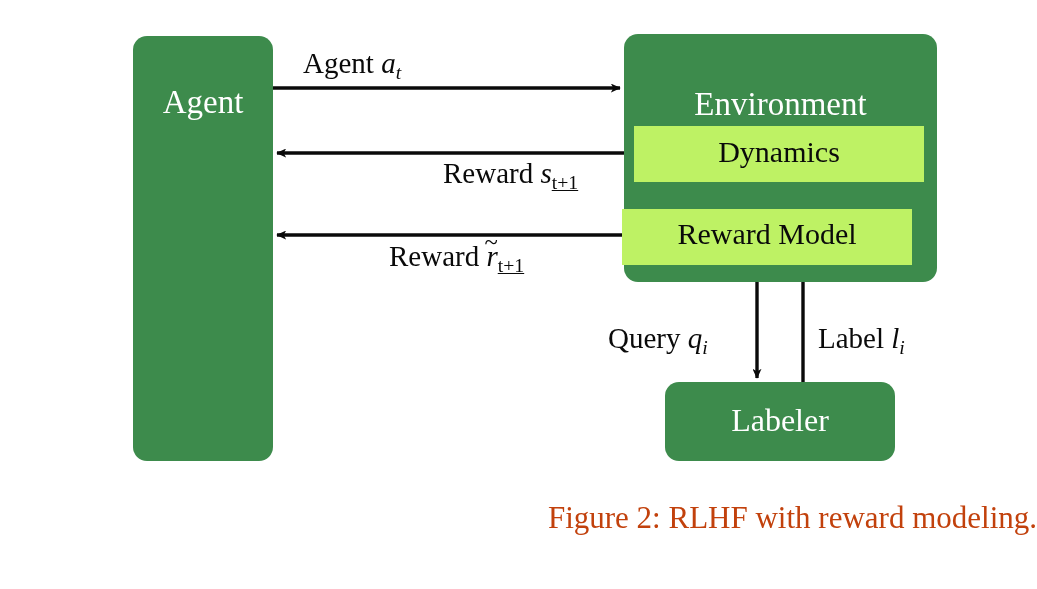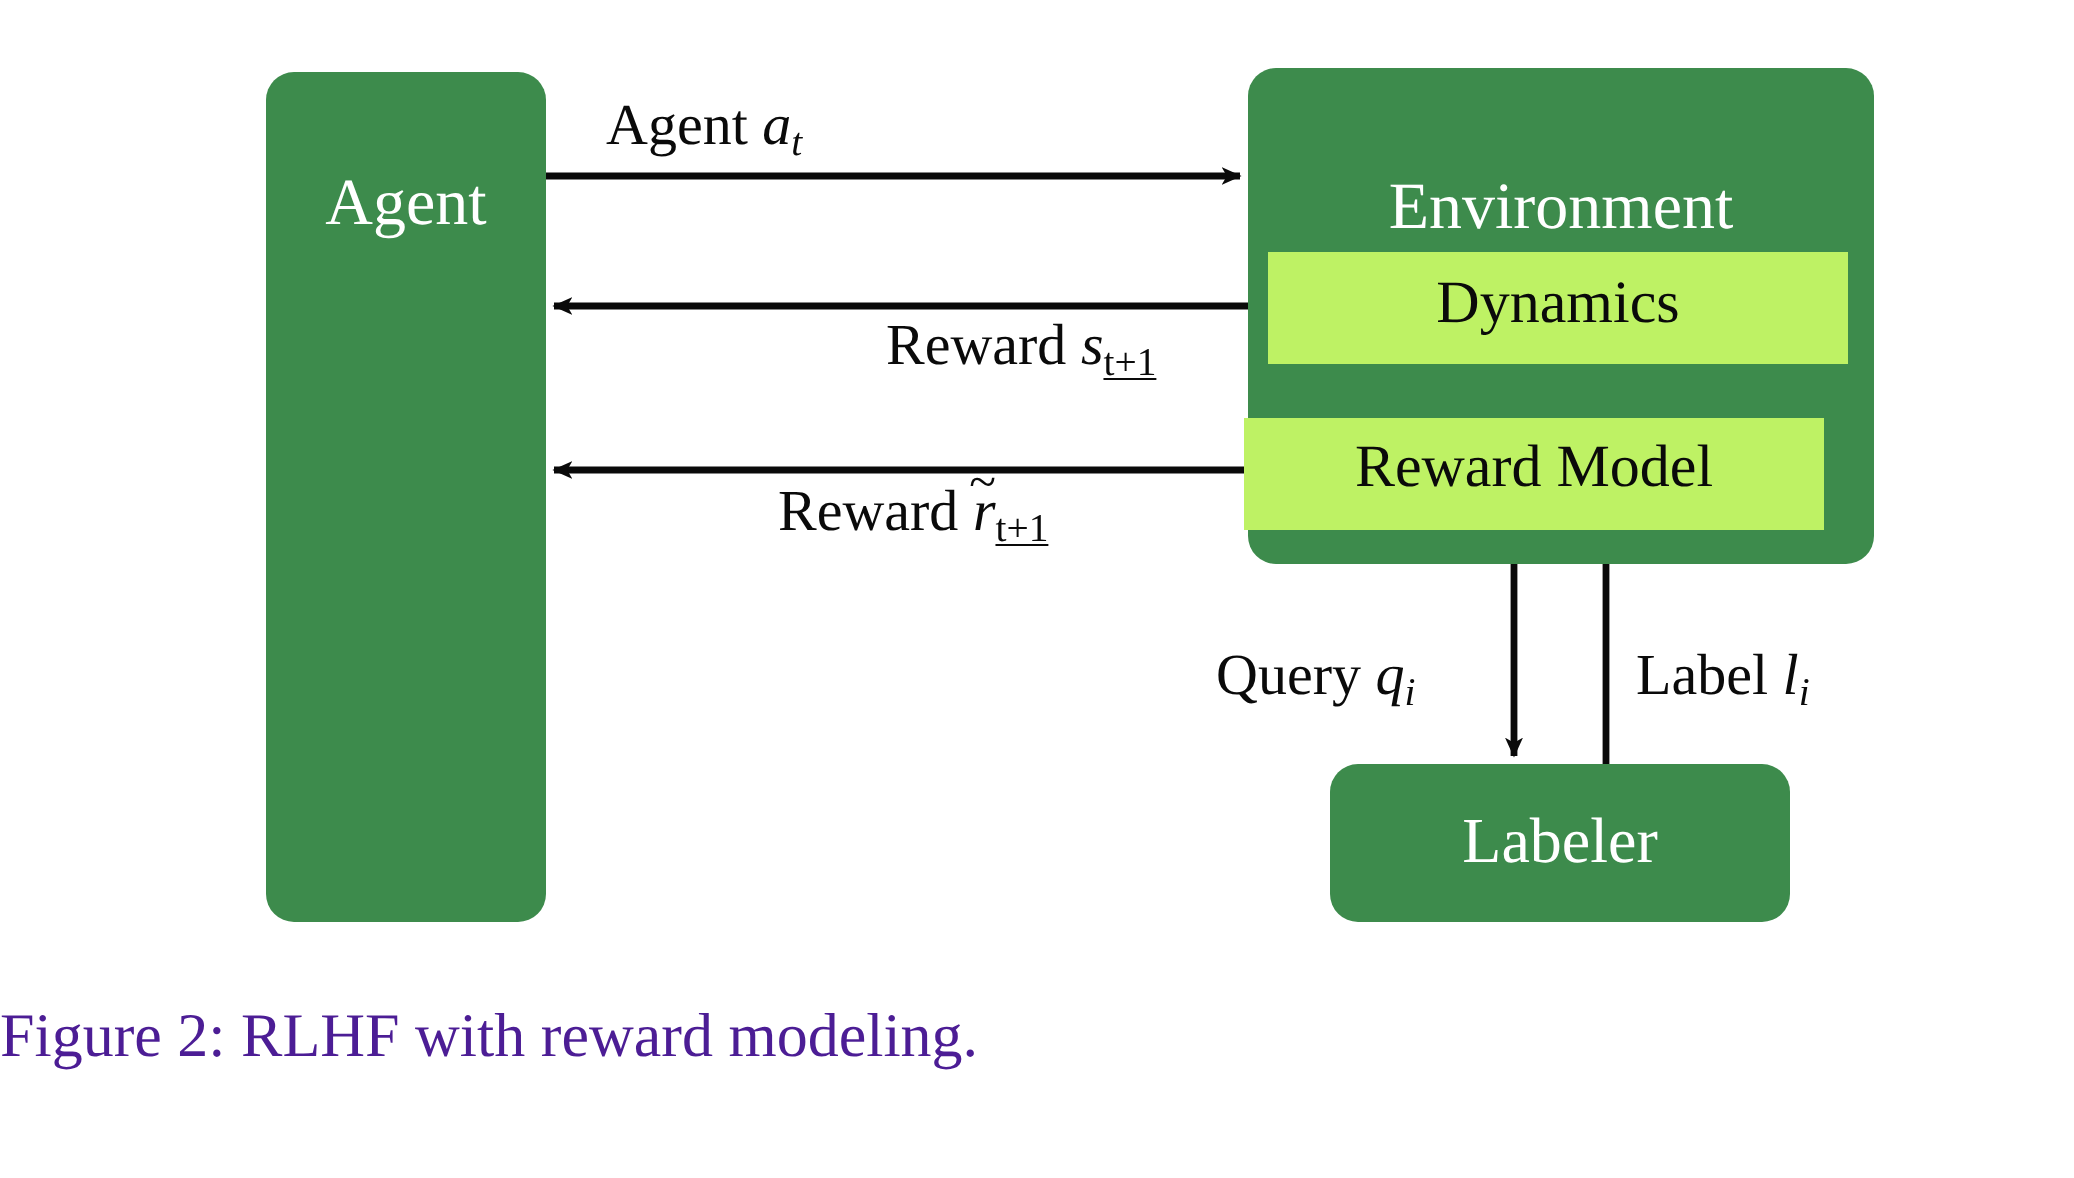--- a/index.html
+++ b/index.html
@@ -159,23 +159,23 @@
     font-size: 0.85em;
     font-style: normal;
   }
 
   
   #caption {
     position: absolute;
     left: 0;
     right: 0;
     top: 500px;
-    text-align: left;
+    text-align: right;
     font-size: 31px;
-    color: #4c1d95;
+    color: #c2410c;
     font-family: "Liberation Serif", "DejaVu Serif", serif;
   }
 </style>
 </head>
 <body>
 
 <div id="figure-root">
 
   <svg class="arrow-svg" viewBox="0 0 1037 589" xmlns="http://www.w3.org/2000/svg">
     <defs>

